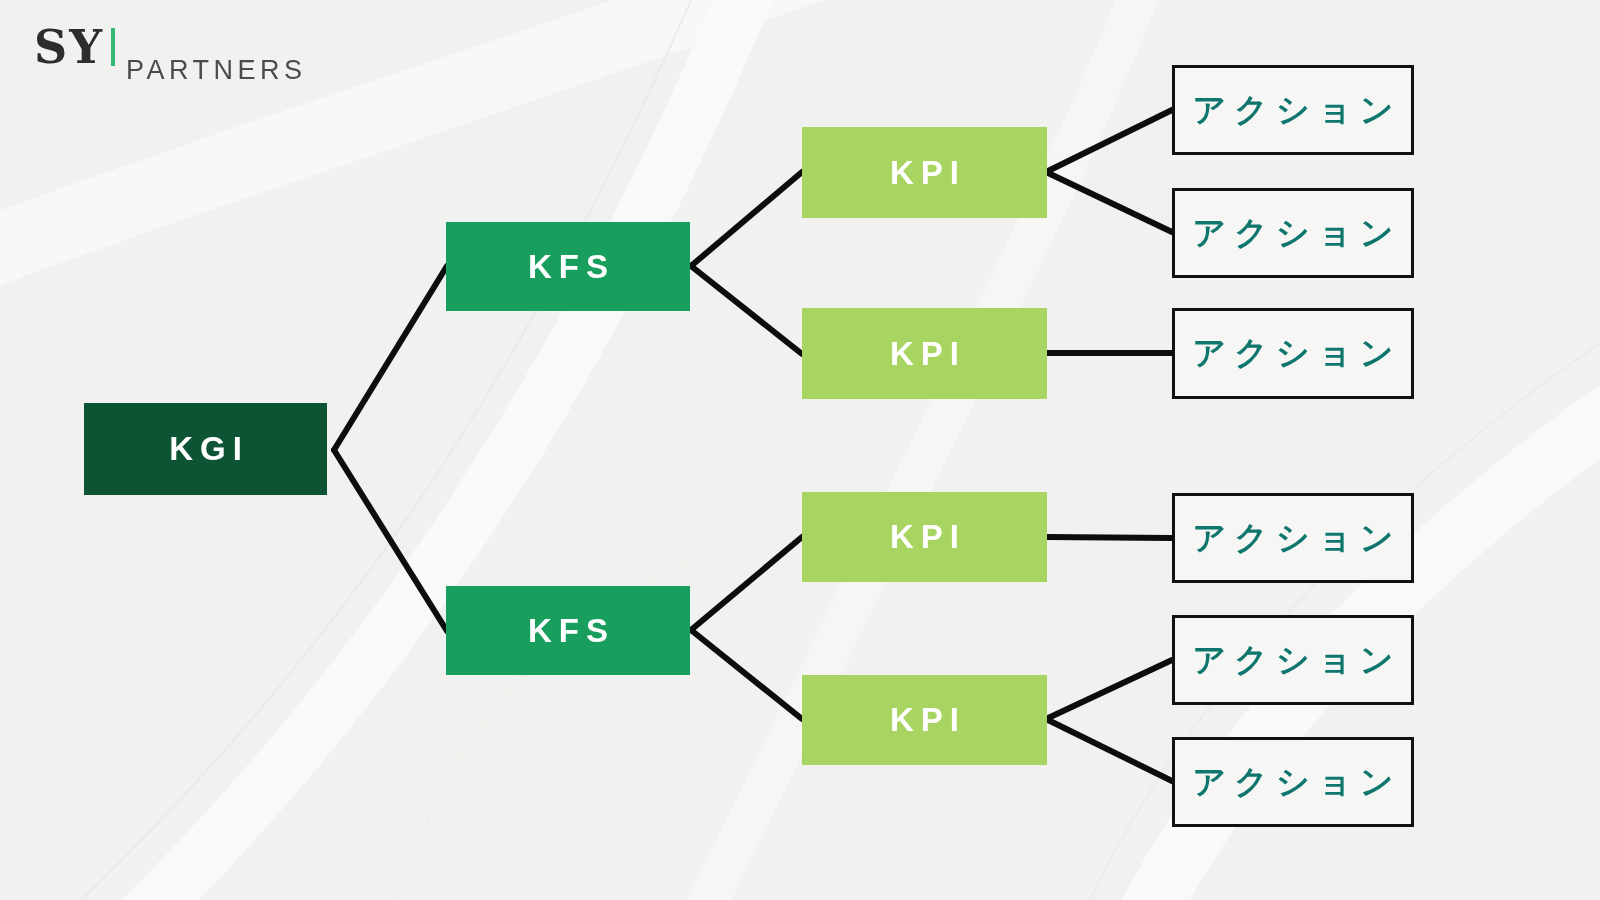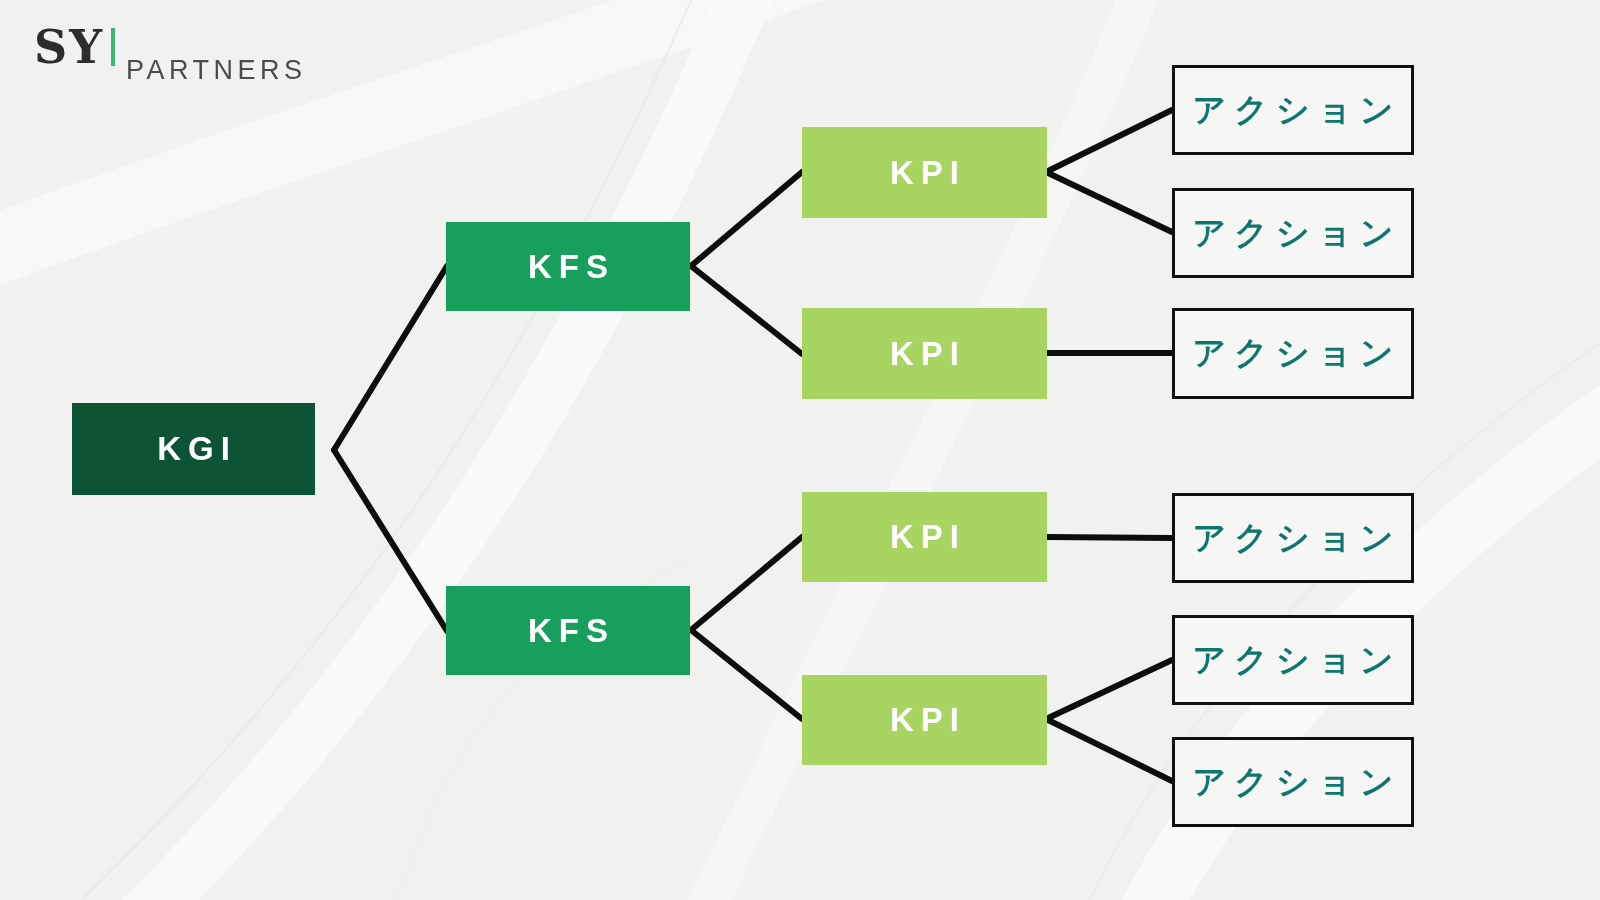--- a/index.html
+++ b/index.html
@@ -35,21 +35,21 @@
   .node{
     position:absolute;box-sizing:border-box;
     display:flex;align-items:center;justify-content:center;
     font-weight:700;font-size:33px;
   }
   .node.filled{color:#ffffff;letter-spacing:7px;padding-left:7px;}
   .node.action{
     color:#0f766e;letter-spacing:8px;padding-left:8px;
     border:3px solid #111111;background:#f6f6f5;
   }
-  .n-kgi {left:72px;  top:403px; width:243px; height:92px;}
+  .n-kgi {left:84px;  top:403px; width:243px; height:92px;}
   .n-kfs1{left:446px; top:222px; width:244px; height:89px;}
   .n-kfs2{left:446px; top:586px; width:244px; height:89px;}
   .n-kpi1{left:802px; top:127px; width:245px; height:91px;}
   .n-kpi2{left:802px; top:308px; width:245px; height:91px;}
   .n-kpi3{left:802px; top:492px; width:245px; height:90px;}
   .n-kpi4{left:802px; top:675px; width:245px; height:90px;}
   .n-a1  {left:1172px;top:65px;  width:242px; height:90px;}
   .n-a2  {left:1172px;top:188px; width:242px; height:90px;}
   .n-a3  {left:1172px;top:308px; width:242px; height:91px;}
   .n-a4  {left:1172px;top:493px; width:242px; height:90px;}

